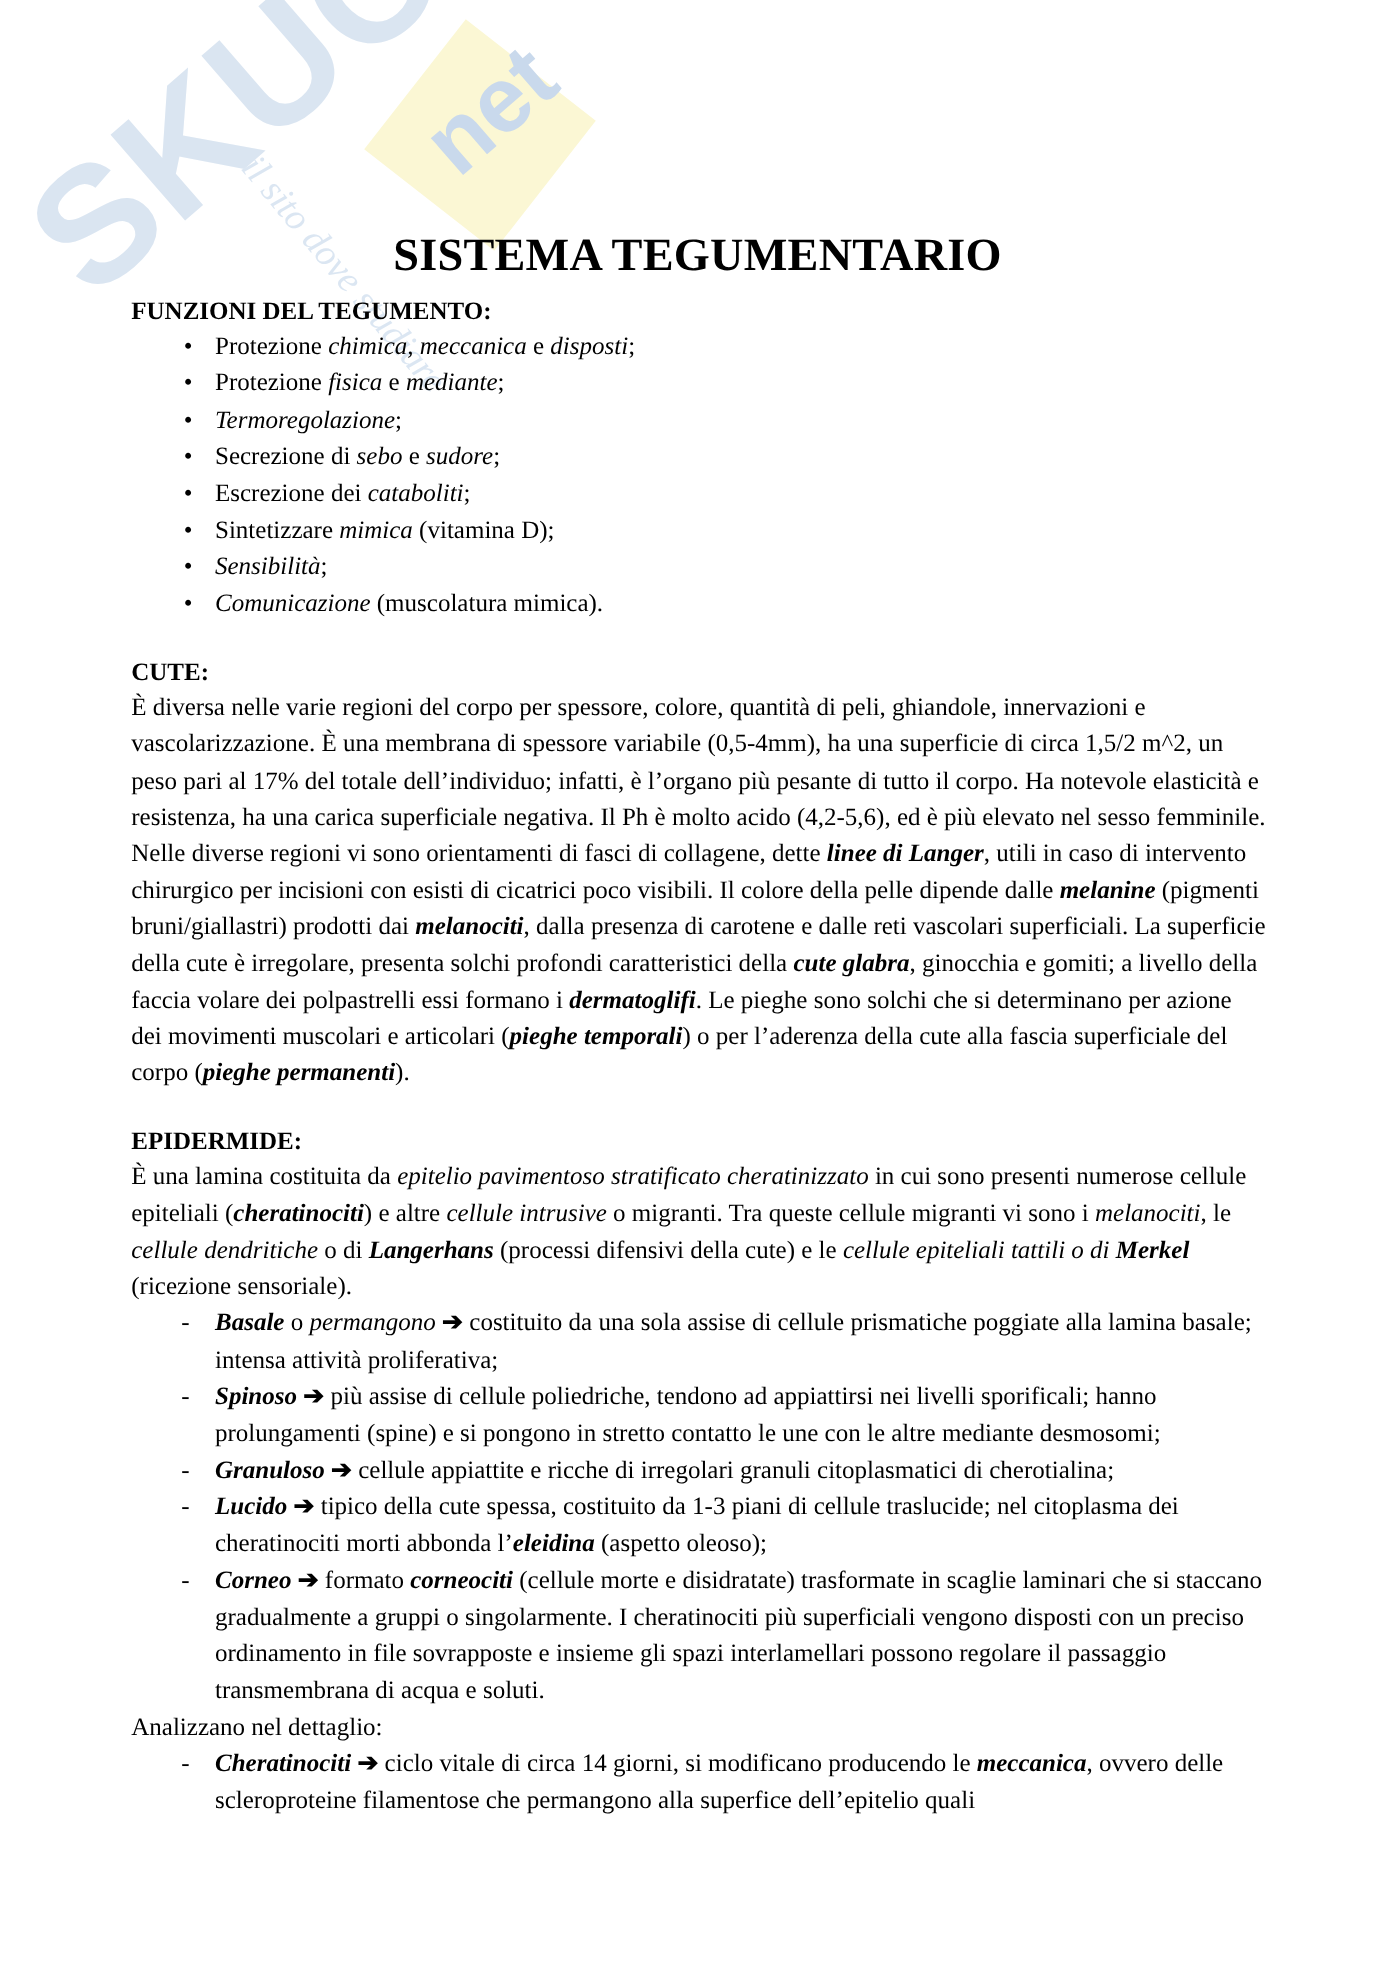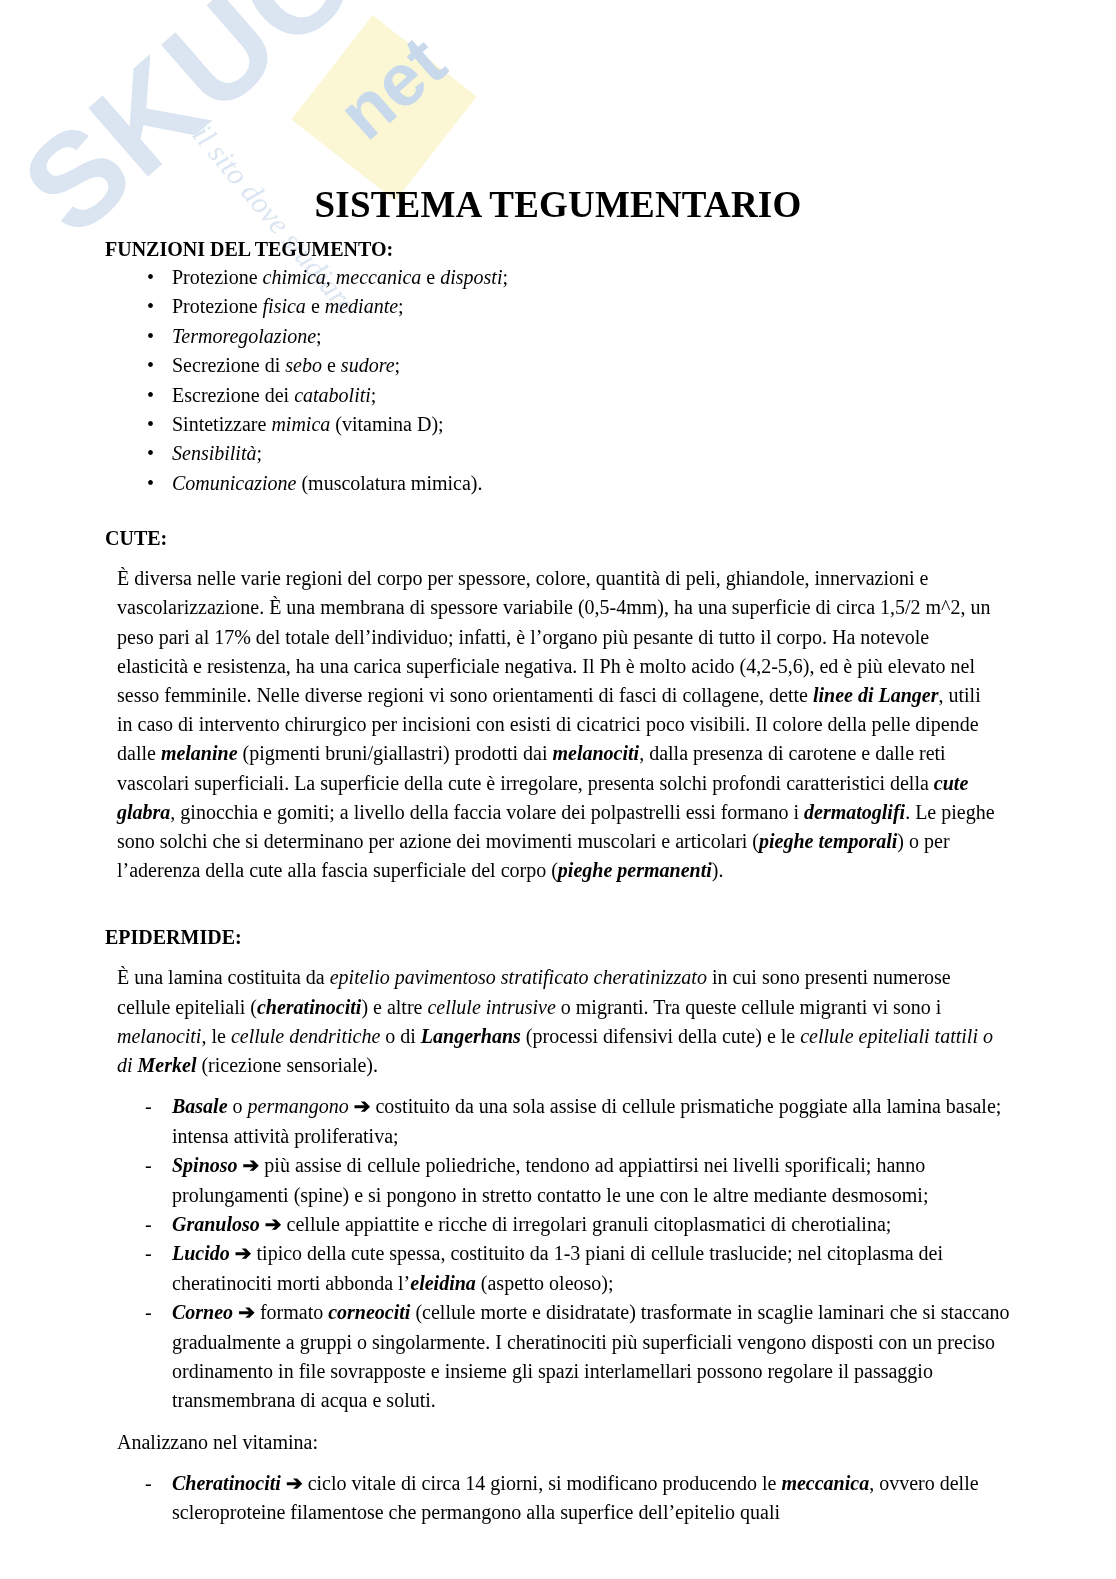--- a/index.html
+++ b/index.html
@@ -100,21 +100,21 @@
 
   .sec-heading {
     font-weight: bold;
     font-size: 20px;
     line-height: 27px;
     margin: 0;
   }
   .para {
     font-size: 20px;
     line-height: 29.2px;
-    margin: 12px;
+    margin: 0;
     text-align: left;
   }
   .gap-lg { height: 27px; }
 
   ul.dot-list {
     list-style: none;
     margin: 0;
     padding: 0;
   }
   ul.dot-list > li {
@@ -198,21 +198,21 @@
       <p class="para">È una lamina costituita da <i>epitelio pavimentoso stratificato cheratinizzato</i> in cui sono presenti numerose cellule epiteliali (<span class="bi">cheratinociti</span>) e altre <i>cellule intrusive</i> o migranti. Tra queste cellule migranti vi sono i <i>melanociti</i>, le <i>cellule dendritiche</i> o di <span class="bi">Langerhans</span> (processi difensivi della cute) e le <i>cellule epiteliali tattili o di <span class="bi">Merkel</span></i> (ricezione sensoriale).</p>
 
       <ul class="dash-list">
         <li><span class="dash">-</span><span><span class="bi">Basale</span> o <i>permangono</i> <span class="arrow">➔</span> costituito da una sola assise di cellule prismatiche poggiate alla lamina basale; intensa attività proliferativa;</span></li>
         <li><span class="dash">-</span><span><span class="bi">Spinoso</span> <span class="arrow">➔</span> più assise di cellule poliedriche, tendono ad appiattirsi nei livelli sporificali; hanno prolungamenti (spine) e si pongono in stretto contatto le une con le altre mediante desmosomi;</span></li>
         <li><span class="dash">-</span><span><span class="bi">Granuloso</span> <span class="arrow">➔</span> cellule appiattite e ricche di irregolari granuli citoplasmatici di cherotialina;</span></li>
         <li><span class="dash">-</span><span><span class="bi">Lucido</span> <span class="arrow">➔</span> tipico della cute spessa, costituito da 1-3 piani di cellule traslucide; nel citoplasma dei cheratinociti morti abbonda l’<span class="bi">eleidina</span> (aspetto oleoso);</span></li>
         <li><span class="dash">-</span><span><span class="bi">Corneo</span> <span class="arrow">➔</span> formato <span class="bi">corneociti</span> (cellule morte e disidratate) trasformate in scaglie laminari che si staccano gradualmente a gruppi o singolarmente. I cheratinociti più superficiali vengono disposti con un preciso ordinamento in file sovrapposte e insieme gli spazi interlamellari possono regolare il passaggio transmembrana di acqua e soluti.</span></li>
       </ul>
 
-      <p class="para">Analizzano nel vitamina:</p>
+      <p class="para">Analizzano nel dettaglio:</p>
 
       <ul class="dash-list">
         <li><span class="dash">-</span><span><span class="bi">Cheratinociti</span> <span class="arrow">➔</span> ciclo vitale di circa 14 giorni, si modificano producendo le <span class="bi">meccanica</span>, ovvero delle scleroproteine filamentose che permangono alla superfice dell’epitelio quali</span></li>
       </ul>
 
     </div>
   </div>
 </div>
 
 </body></html>

